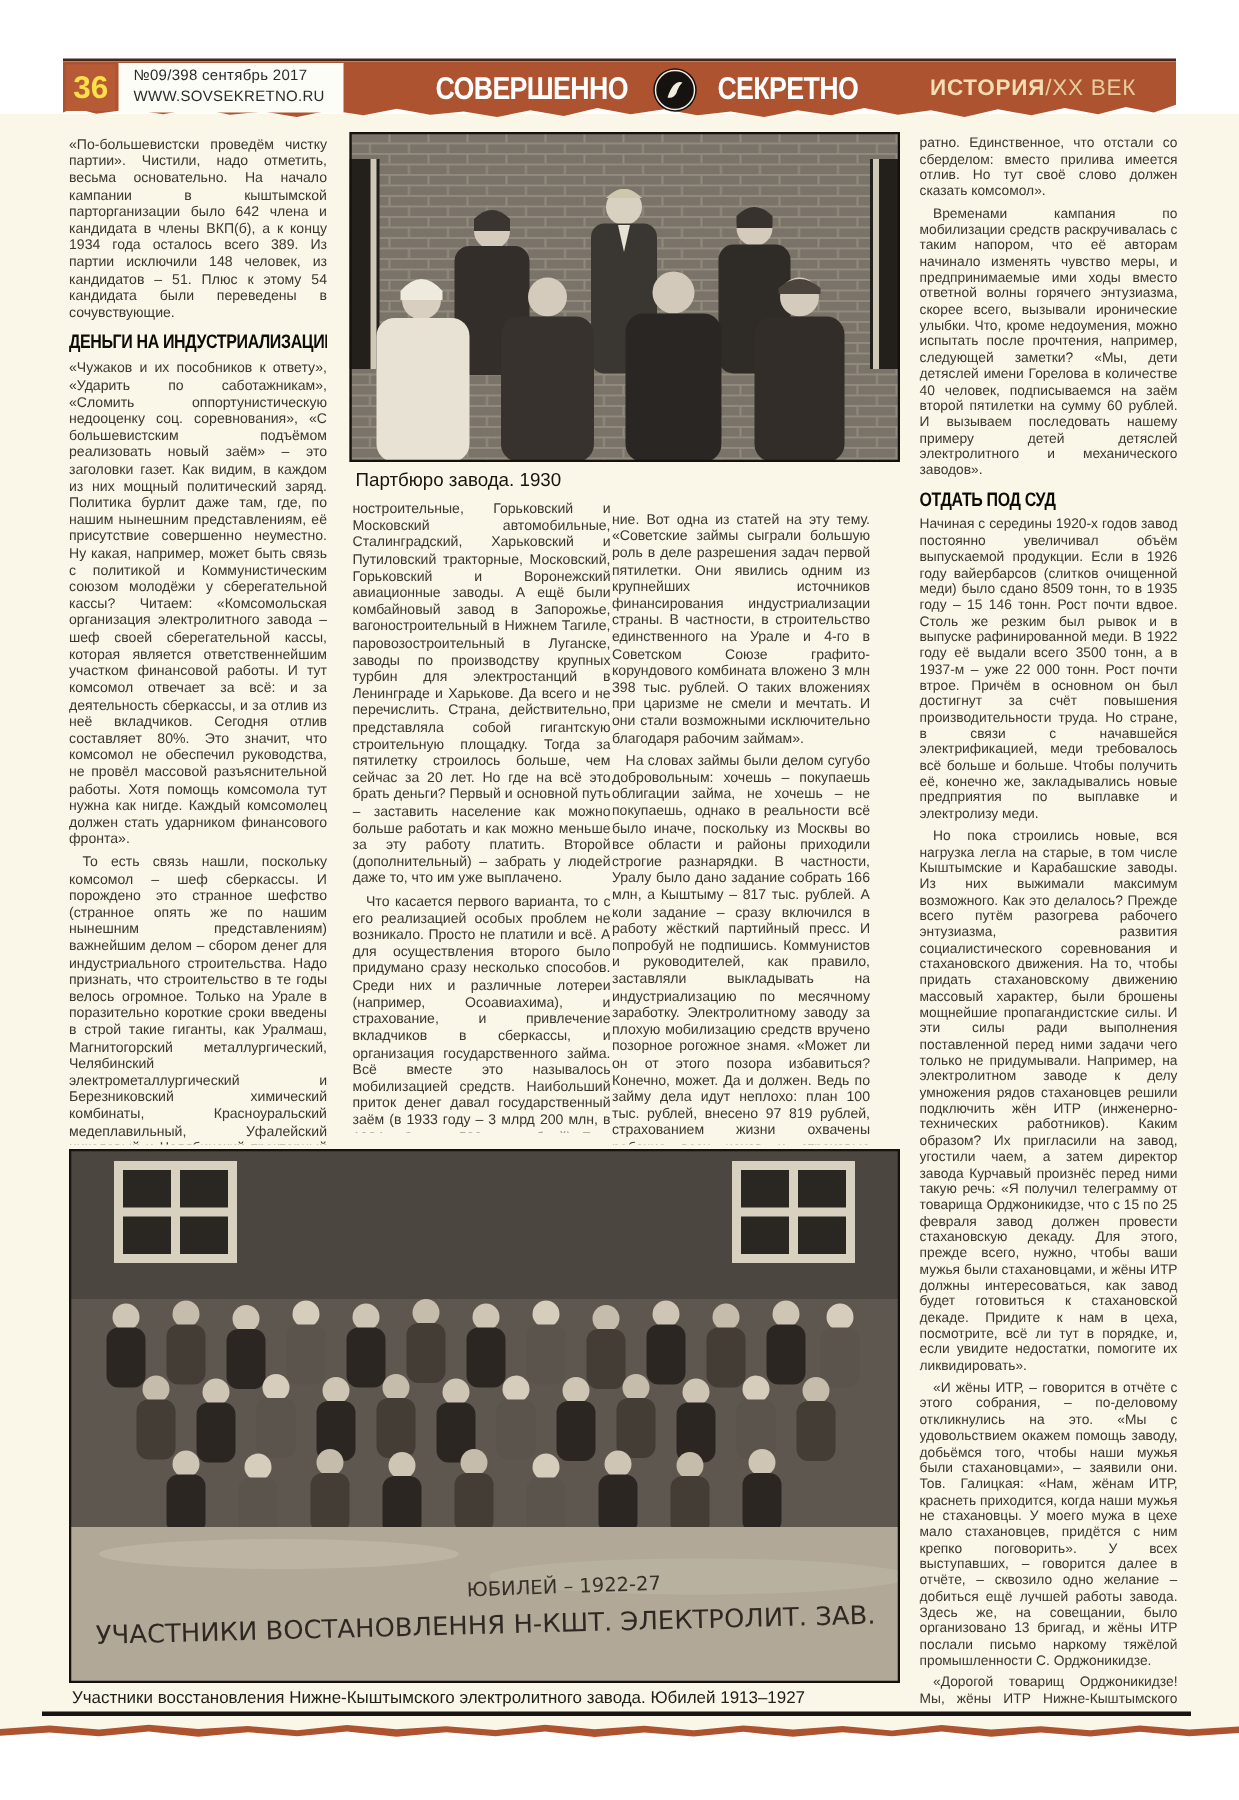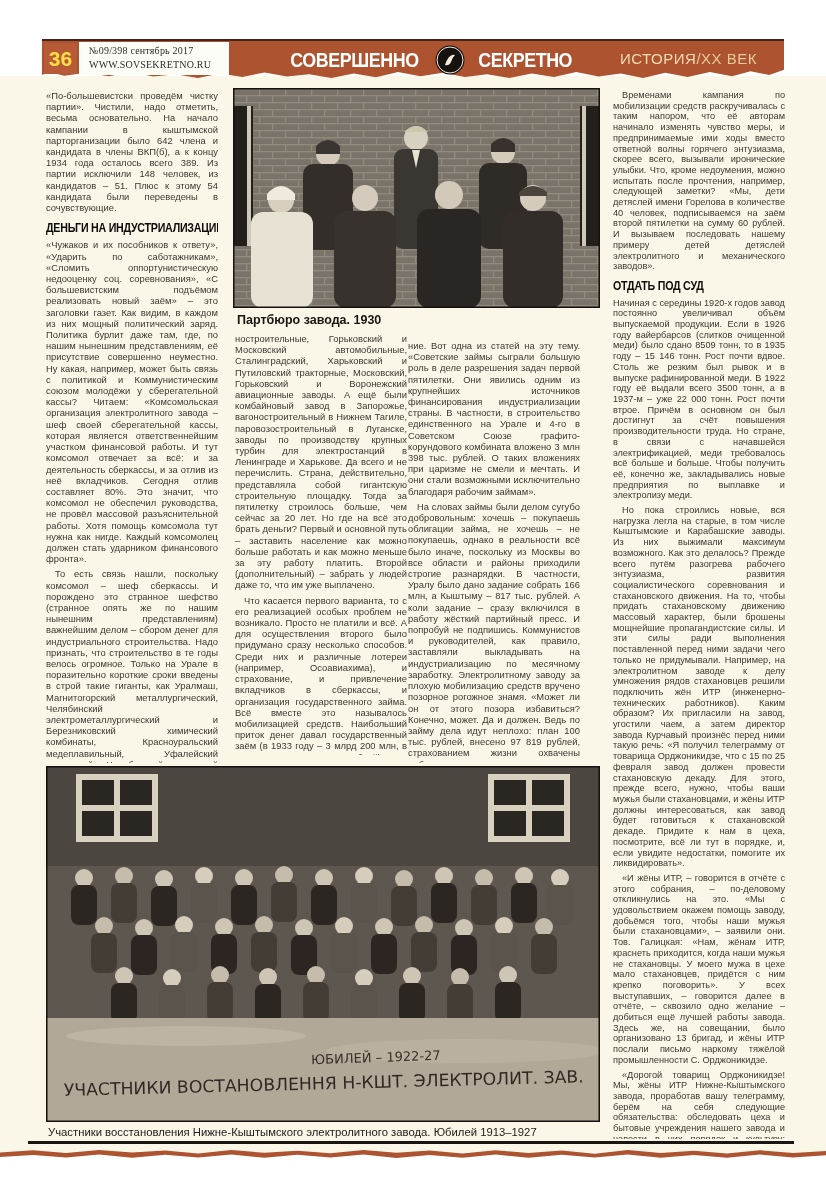--- a/index.html
+++ b/index.html
@@ -7,50 +7,50 @@
         font-family:"Liberation Sans",sans-serif;}
   .paper-bg{position:absolute;left:0;top:76px;width:826px;height:1077px;background:#faf7e9;}
 
   
   .band-topline{position:absolute;left:42px;top:39px;width:742px;height:2px;background:#45241a;}
   .band{position:absolute;left:42px;top:41px;width:742px;height:37px;background:#ae5330;
     clip-path:polygon(0 0,100% 0,100% 78%,98% 92%,95.5% 82%,93% 95%,90% 84%,87% 97%,84% 86%,81% 100%,78% 88%,75% 96%,72% 84%,69% 97%,66% 88%,63% 100%,60% 90%,57% 97%,54% 86%,51% 95%,48% 84%,45% 98%,42% 88%,39% 100%,36% 90%,33% 96%,30% 85%,27% 97%,24% 88%,21% 100%,18% 90%,15% 96%,12% 84%,9% 95%,6% 86%,3% 94%,1% 84%,0 92%);}
   .pagenum{position:absolute;left:44px;top:43px;width:33px;height:31px;background:#b65b36;
     color:#fde047;font-size:21px;font-weight:bold;text-align:center;line-height:31px;}
   .issue-box{position:absolute;left:79px;top:42px;width:150px;height:33px;background:#fdfdf8;
-    padding:2px 0 0 10px;box-sizing:border-box;font-family:Liberation Serif, serif;}
+    padding:2px 0 0 10px;box-sizing:border-box;}
   .issue-line{font-size:10px;color:#2b2b2b;line-height:14px;letter-spacing:.2px;}
   .masthead{position:absolute;left:300px;top:41px;width:260px;height:37px;display:flex;
     align-items:center;justify-content:center;gap:5px;}
   .masthead .mh-txt{color:#ffffff;font-weight:bold;font-size:21px;letter-spacing:-.5px;
     transform:scaleX(.85);white-space:nowrap;}
   .logo-circle{width:30px;height:30px;flex:0 0 30px;}
   .section-label{position:absolute;left:620px;top:50px;font-size:15px;letter-spacing:.5px;white-space:nowrap;}
-  .section-label .sec-b{font-weight:normal;color:#f3ddb2;}
+  .section-label .sec-b{font-weight:bold;color:#f3ddb2;}
   .section-label .sec-r{font-weight:normal;color:#e6cc9c;margin-top:36px;}
 
   
   .col{position:absolute;width:172px;font-size:9.4px;line-height:11.2px;color:#3c372f;
     text-align:justify;overflow:hidden;}
   .col1{left:46px;top:90px;height:673px;}
   .col2{left:235px;top:333px;height:422px;}
   .col3{left:408px;top:340px;height:423px;}
   .col4{left:613px;top:90px;height:1049px;font-size:9.2px;line-height:10.7px;}
   .para{margin:0 0 4px 0;}
   .ind{text-indent:9px;}
   .heading{font-size:13px;font-weight:bold;color:#0e0b08;margin:9px 0 6px 0;
     letter-spacing:-.3px;transform:scaleX(.82);transform-origin:left;white-space:nowrap;}
 
   
   .photo{position:absolute;background:#8a847b;}
   .photo svg{display:block;}
   .photo-top{left:233px;top:88px;width:367px;height:220px;}
   .photo-bottom{left:46px;top:766px;width:554px;height:356px;}
   .caption-top{position:absolute;left:237px;top:313px;width:360px;font-size:12.5px;
-    font-weight:bold;color:#18140f;}
+    font-weight:normal;color:#18140f;}
   .caption-bottom{position:absolute;left:48px;top:1126px;width:600px;font-size:11.3px;
     color:#22201b;}
   .bottom-rule{position:absolute;left:28px;top:1141px;width:766px;height:3px;background:#181512;}
   .torn-bottom{position:absolute;left:0;top:1149px;width:826px;height:9px;background:#ae5330;
     clip-path:polygon(0 40%,4% 15%,8% 45%,12% 10%,16% 40%,20% 18%,24% 50%,28% 12%,32% 42%,36% 20%,40% 48%,44% 10%,48% 42%,52% 16%,56% 50%,60% 14%,64% 44%,68% 18%,72% 52%,76% 12%,80% 44%,84% 20%,88% 50%,92% 14%,96% 44%,100% 22%,100% 70%,96% 95%,92% 62%,88% 96%,84% 66%,80% 98%,76% 60%,72% 95%,68% 64%,64% 98%,60% 62%,56% 96%,52% 66%,48% 100%,44% 60%,40% 94%,36% 64%,32% 98%,28% 60%,24% 95%,20% 64%,16% 98%,12% 60%,8% 94%,4% 66%,0 90%);}
 </style>
 </head>
 <body>
 
 <div class="page">
@@ -143,20 +143,21 @@
     <p class="para">ностроительные, Горьковский и Московский автомобильные, Сталинградский, Харьковский и Путиловский тракторные, Московский, Горьковский и Воронежский авиационные заводы. А ещё были комбайновый завод в Запорожье, вагоностроительный в Нижнем Тагиле, паровозостроительный в Луганске, заводы по производству крупных турбин для электростанций в Ленинграде и Харькове. Да всего и не перечислить. Страна, действительно, представляла собой гигантскую строительную площадку. Тогда за пятилетку строилось больше, чем сейчас за 20 лет. Но где на всё это брать деньги? Первый и основной путь – заставить население как можно больше работать и как можно меньше за эту работу платить. Второй (дополнительный) – забрать у людей даже то, что им уже выплачено.</p>
     <p class="para ind">Что касается первого варианта, то с его реализацией особых проблем не возникало. Просто не платили и всё. А для осуществления второго было придумано сразу несколько способов. Среди них и различные лотереи (например, Осоавиахима), и страхование, и привлечение вкладчиков в сберкассы, и организация государственного займа. Всё вместе это называлось мобилизацией средств. Наибольший приток денег давал государственный заём (в 1933 году – 3 млрд 200 млн, в 1934 – 3 млрд 500 млн рублей). Ему, соответственно, и уделялось наибольшее внима-</p>
   </div>
 
   <div class="col col3">
     <p class="para">ние. Вот одна из статей на эту тему. «Советские займы сыграли большую роль в деле разрешения задач первой пятилетки. Они явились одним из крупнейших источников финансирования индустриализации страны. В частности, в строительство единственного на Урале и 4-го в Советском Союзе графито-корундового комбината вложено 3 млн 398 тыс. рублей. О таких вложениях при царизме не смели и мечтать. И они стали возможными исключительно благодаря рабочим займам».</p>
     <p class="para ind">На словах займы были делом сугубо добровольным: хочешь – покупаешь облигации займа, не хочешь – не покупаешь, однако в реальности всё было иначе, поскольку из Москвы во все области и районы приходили строгие разнарядки. В частности, Уралу было дано задание собрать 166 млн, а Кыштыму – 817 тыс. рублей. А коли задание – сразу включился в работу жёсткий партийный пресс. И попробуй не подпишись. Коммунистов и руководителей, как правило, заставляли выкладывать на индустриализацию по месячному заработку. Электролитному заводу за плохую мобилизацию средств вручено позорное рогожное знамя. «Может ли он от этого позора избавиться? Конечно, может. Да и должен. Ведь по займу дела идут неплохо: план 100 тыс. рублей, внесено 97 819 рублей, страхованием жизни охвачены рабочие всех цехов и страховые взносы платятся акку-</p>
   </div>
 
   <div class="col col4">
+    <p class="para">ратно. Единственное, что отстали со сберделом: вместо прилива имеется отлив. Но тут своё слово должен сказать комсомол».</p>
     <p class="para ind">Временами кампания по мобилизации средств раскручивалась с таким напором, что её авторам начинало изменять чувство меры, и предпринимаемые ими ходы вместо ответной волны горячего энтузиазма, скорее всего, вызывали иронические улыбки. Что, кроме недоумения, можно испытать после прочтения, например, следующей заметки? «Мы, дети детяслей имени Горелова в количестве 40 человек, подписываемся на заём второй пятилетки на сумму 60 рублей. И вызываем последовать нашему примеру детей детяслей электролитного и механического заводов».</p>
     <h2 class="heading">ОТДАТЬ ПОД СУД</h2>
     <p class="para">Начиная с середины 1920-х годов завод постоянно увеличивал объём выпускаемой продукции. Если в 1926 году вайербарсов (слитков очищенной меди) было сдано 8509 тонн, то в 1935 году – 15 146 тонн. Рост почти вдвое. Столь же резким был рывок и в выпуске рафинированной меди. В 1922 году её выдали всего 3500 тонн, а в 1937-м – уже 22 000 тонн. Рост почти втрое. Причём в основном он был достигнут за счёт повышения производительности труда. Но стране, в связи с начавшейся электрификацией, меди требовалось всё больше и больше. Чтобы получить её, конечно же, закладывались новые предприятия по выплавке и электролизу меди.</p>
     <p class="para ind">Но пока строились новые, вся нагрузка легла на старые, в том числе Кыштымские и Карабашские заводы. Из них выжимали максимум возможного. Как это делалось? Прежде всего путём разогрева рабочего энтузиазма, развития социалистического соревнования и стахановского движения. На то, чтобы придать стахановскому движению массовый характер, были брошены мощнейшие пропагандистские силы. И эти силы ради выполнения поставленной перед ними задачи чего только не придумывали. Например, на электролитном заводе к делу умножения рядов стахановцев решили подключить жён ИТР (инженерно-технических работников). Каким образом? Их пригласили на завод, угостили чаем, а затем директор завода Курчавый произнёс перед ними такую речь: «Я получил телеграмму от товарища Орджоникидзе, что с 15 по 25 февраля завод должен провести стахановскую декаду. Для этого, прежде всего, нужно, чтобы ваши мужья были стахановцами, и жёны ИТР должны интересоваться, как завод будет готовиться к стахановской декаде. Придите к нам в цеха, посмотрите, всё ли тут в порядке, и, если увидите недостатки, помогите их ликвидировать».</p>
     <p class="para ind">«И жёны ИТР, – говорится в отчёте с этого собрания, – по-деловому откликнулись на это. «Мы с удовольствием окажем помощь заводу, добьёмся того, чтобы наши мужья были стахановцами», – заявили они. Тов. Галицкая: «Нам, жёнам ИТР, краснеть приходится, когда наши мужья не стахановцы. У моего мужа в цехе мало стахановцев, придётся с ним крепко поговорить». У всех выступавших, – говорится далее в отчёте, – сквозило одно желание – добиться ещё лучшей работы завода. Здесь же, на совещании, было организовано 13 бригад, и жёны ИТР послали письмо наркому тяжёлой промышленности С. Орджоникидзе.</p>
     <p class="para ind">«Дорогой товарищ Орджоникидзе! Мы, жёны ИТР Нижне-Кыштымского завода, проработав вашу телеграмму, берём на себя следующие обязательства: обследовать цеха и бытовые учреждения нашего завода и навести в них порядок и культуру; внести культуру и уют в квартиры стахановцев; поднять культурный уровень стахановцев и их жён через беседы, читки, занятия. …Да здравствует наш дорогой, великий руководитель и</p>
   </div>
 
   <figure class="photo photo-bottom" style="margin:0;">
     <svg width="554" height="356" viewBox="0 0 554 356">

